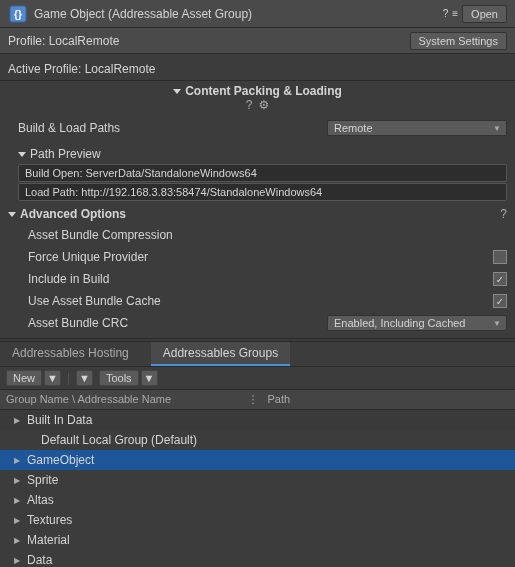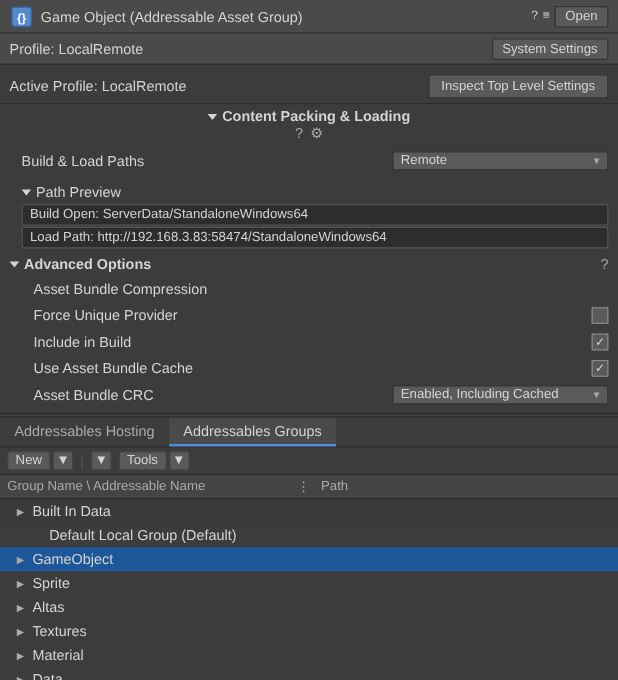--- a/index.html
+++ b/index.html
@@ -265,20 +265,21 @@
       padding: 4px 12px;
       font-size: 12px;
       cursor: pointer;
       color: #aaa;
       border-bottom: 2px solid transparent;
     }
     .tab.active {
       color: #d4d4d4;
       background: #4a4a4a;
       border-bottom: 2px solid #4a90d9;
+      margin-left: 10px;
     }
 
     
     .bottom-toolbar {
       display: flex;
       align-items: center;
       gap: 6px;
       padding: 3px 6px;
       background: #3c3c3c;
       border-bottom: 1px solid #2a2a2a;
@@ -391,21 +392,20 @@
   <span class="profile-text">Profile: LocalRemote</span>
   <div class="toolbar-right">
     <button class="btn">System Settings</button>
   </div>
 </div>
 
 <div class="main-content">
 
   <div class="active-profile-row">
     <span>Active Profile: LocalRemote</span>
-    <button class="inspect-btn">Inspect Top Level Settings</button>
   </div>
 
   <div class="divider"></div>
 
   <div class="section-header">
     <div class="section-title">
       <span class="triangle down"></span>
       <span>Content Packing &amp; Loading</span>
     </div>
     <div class="section-icons">

